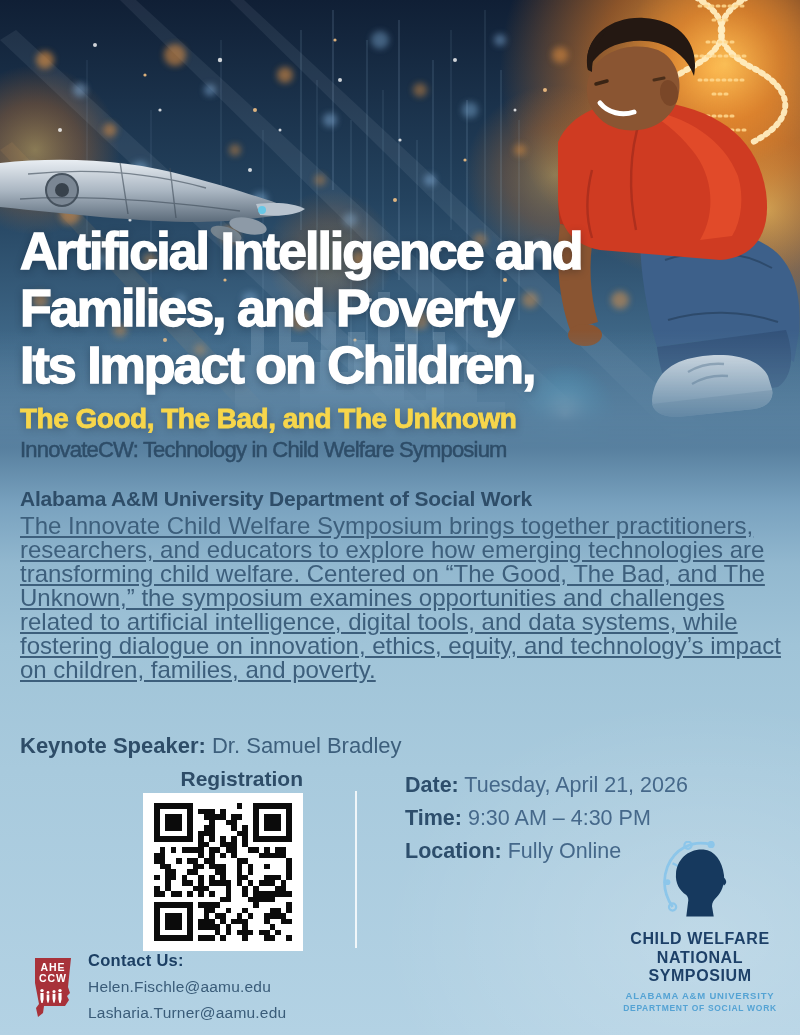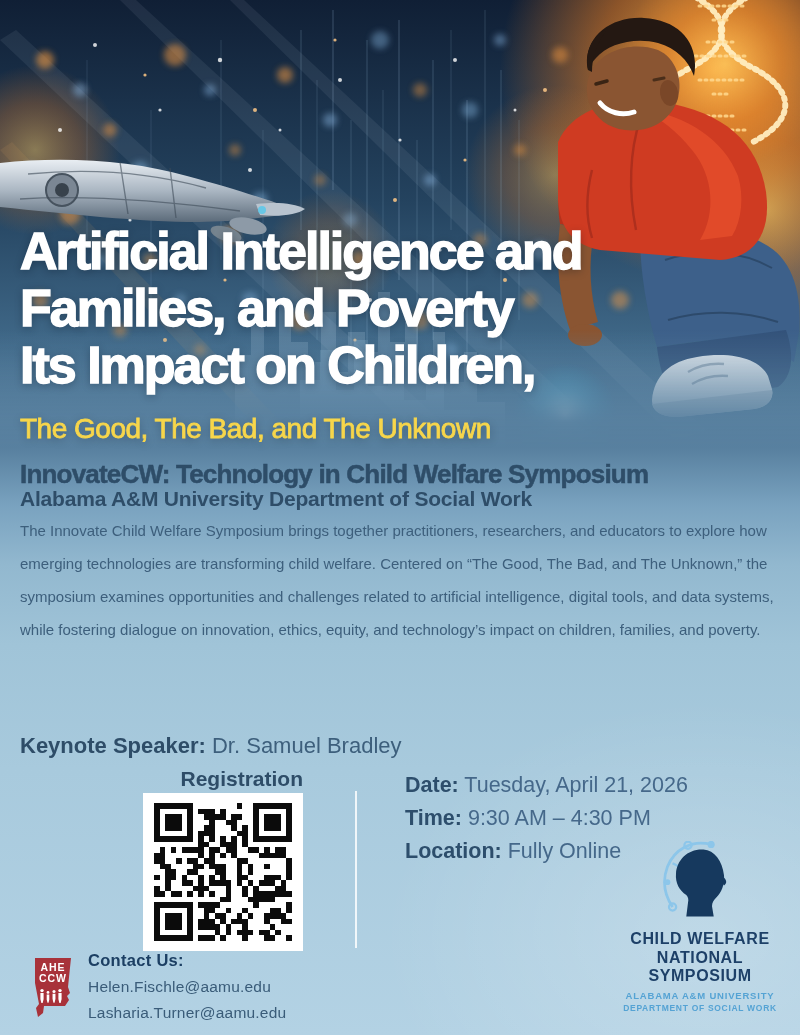--- a/index.html
+++ b/index.html
@@ -6,27 +6,27 @@
   .poster{position:relative;width:800px;height:1035px;overflow:hidden;
     font-family:"Liberation Sans",sans-serif;
     background:linear-gradient(180deg,#58809f 0px,#58809f 448px,#79a2bf 505px,#92b8cf 565px,#a0c4d8 645px,#a8cadd 770px,#b3d2e4 100%);}
   .sheen{position:absolute;left:0;top:500px;width:800px;height:535px;pointer-events:none;
     background:radial-gradient(460px 340px at 88% 82%, rgba(255,255,255,.20), rgba(255,255,255,0) 70%);}
   .hero{position:absolute;left:0;top:0;display:block;}
 
   .title-block{position:absolute;left:20px;top:223px;width:780px;color:#ffffff;
     font-weight:900;font-size:52px;line-height:57px;letter-spacing:-2px;
     -webkit-text-stroke:1.4px #ffffff;text-shadow:0 2px 8px rgba(8,20,36,.38);}
-  .subtitle{margin-top:20px;font-size:28px;line-height:30px;letter-spacing:-0.5px;
-    color:#f7d64b;-webkit-text-stroke:0.8px #f7d64b;font-weight:400;}
-
-  .innovate{position:absolute;left:20px;top:459px;width:770px;font-size:26px;font-weight:700;
+  .subtitle{margin-top:10px;font-size:28px;line-height:30px;letter-spacing:-0.5px;
+    color:#f7d64b;-webkit-text-stroke:0.8px #f7d64b;font-weight:700;}
+
+  .innovate{position:absolute;left:20px;top:437px;width:770px;font-size:22px;font-weight:400;
     letter-spacing:-0.8px;color:#2e4d68;-webkit-text-stroke:0.5px #2e4d68;}
   .org{position:absolute;left:20px;top:487px;font-size:21px;font-weight:700;color:#2e4d68;letter-spacing:-0.2px;}
-  .desc{position:absolute;left:20px;top:514px;width:764px;font-size:15px;line-height:33px;color:#3d5f7c;}
+  .desc{position:absolute;left:20px;top:514px;width:764px;font-size:24px;line-height:24px;color:#3d5f7c;text-decoration:underline;}
 
   .keynote{position:absolute;left:20px;top:733px;font-size:22px;color:#3d5f7c;}
   .keynote b{color:#2e4d68;font-weight:700;}
 
   .reg-label{position:absolute;left:143px;top:767px;width:160px;text-align:right;
     font-size:21px;font-weight:700;color:#2e4d68;}
   .qr-box{position:absolute;left:143px;top:793px;width:160px;height:158px;background:#ffffff;
     padding:10px;box-sizing:border-box;}
   .qr-box svg{width:100%;height:100%;display:block;}
   .divider{position:absolute;left:355px;top:791px;width:2px;height:157px;background:rgba(255,255,255,.82);}

